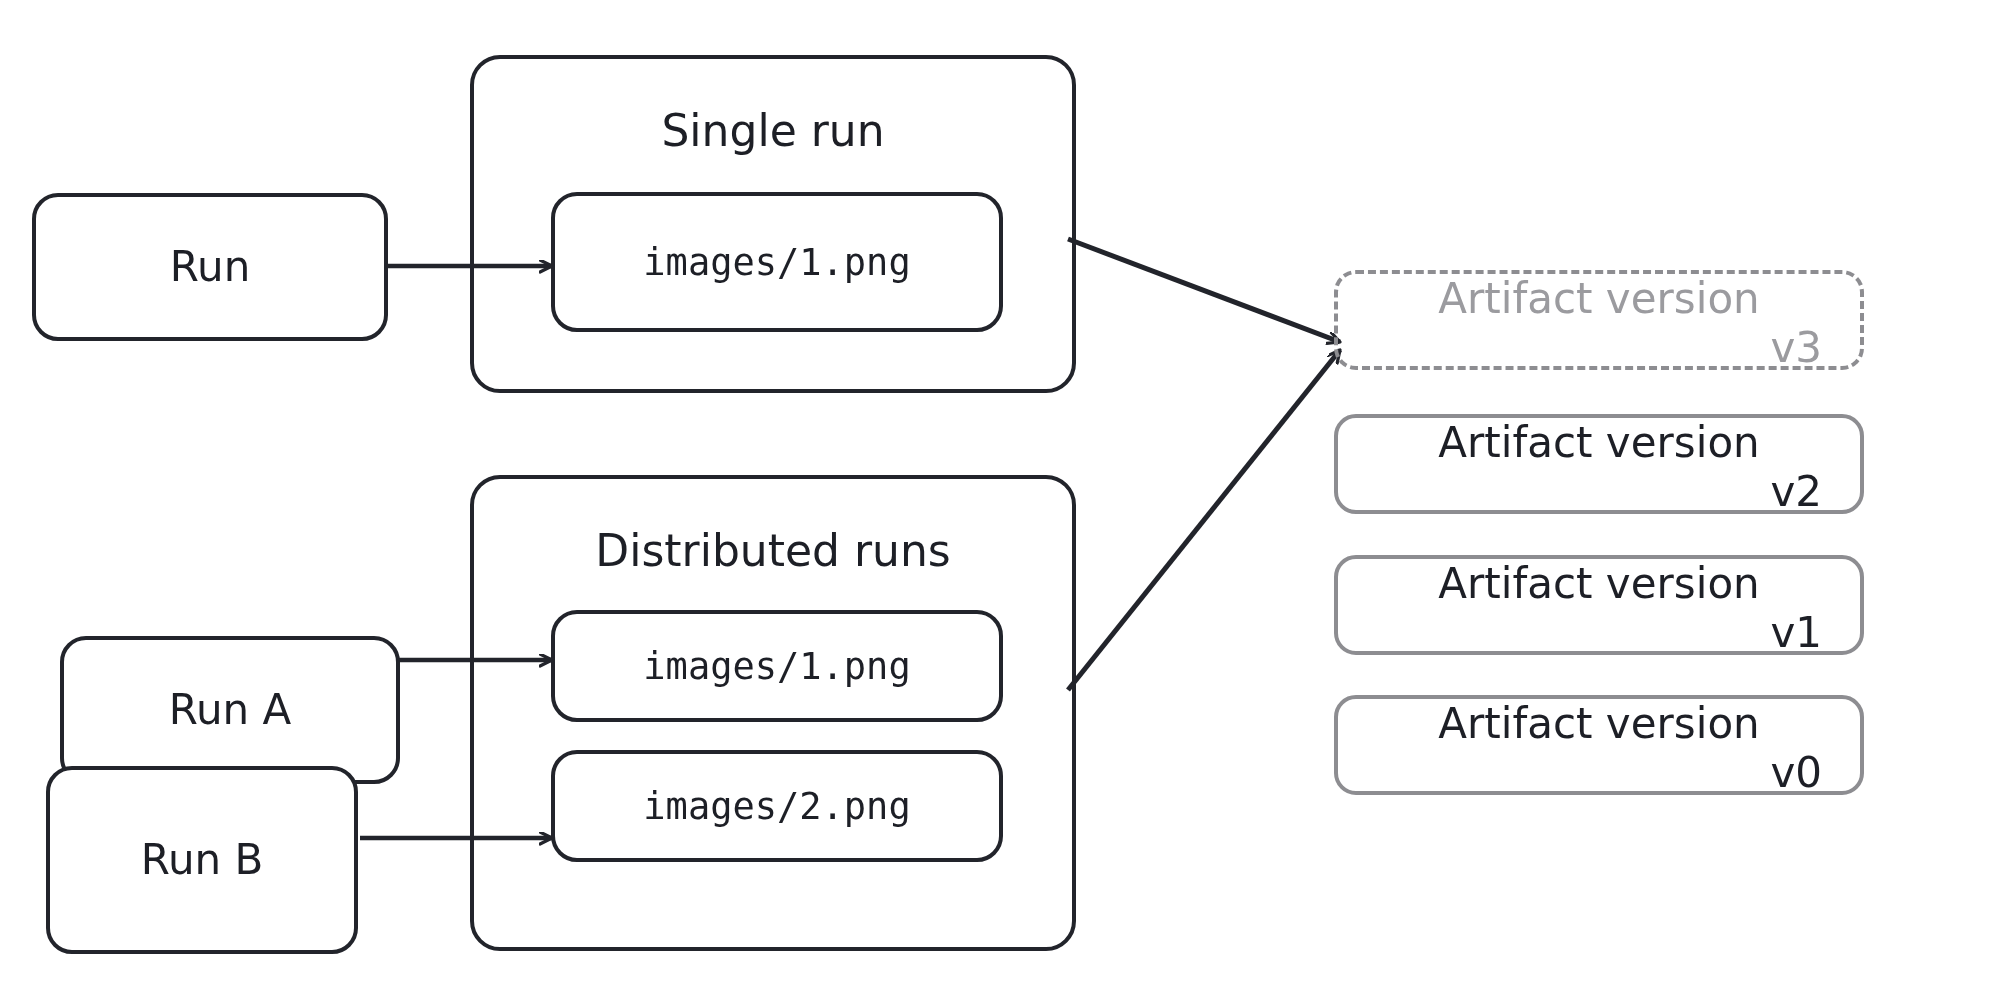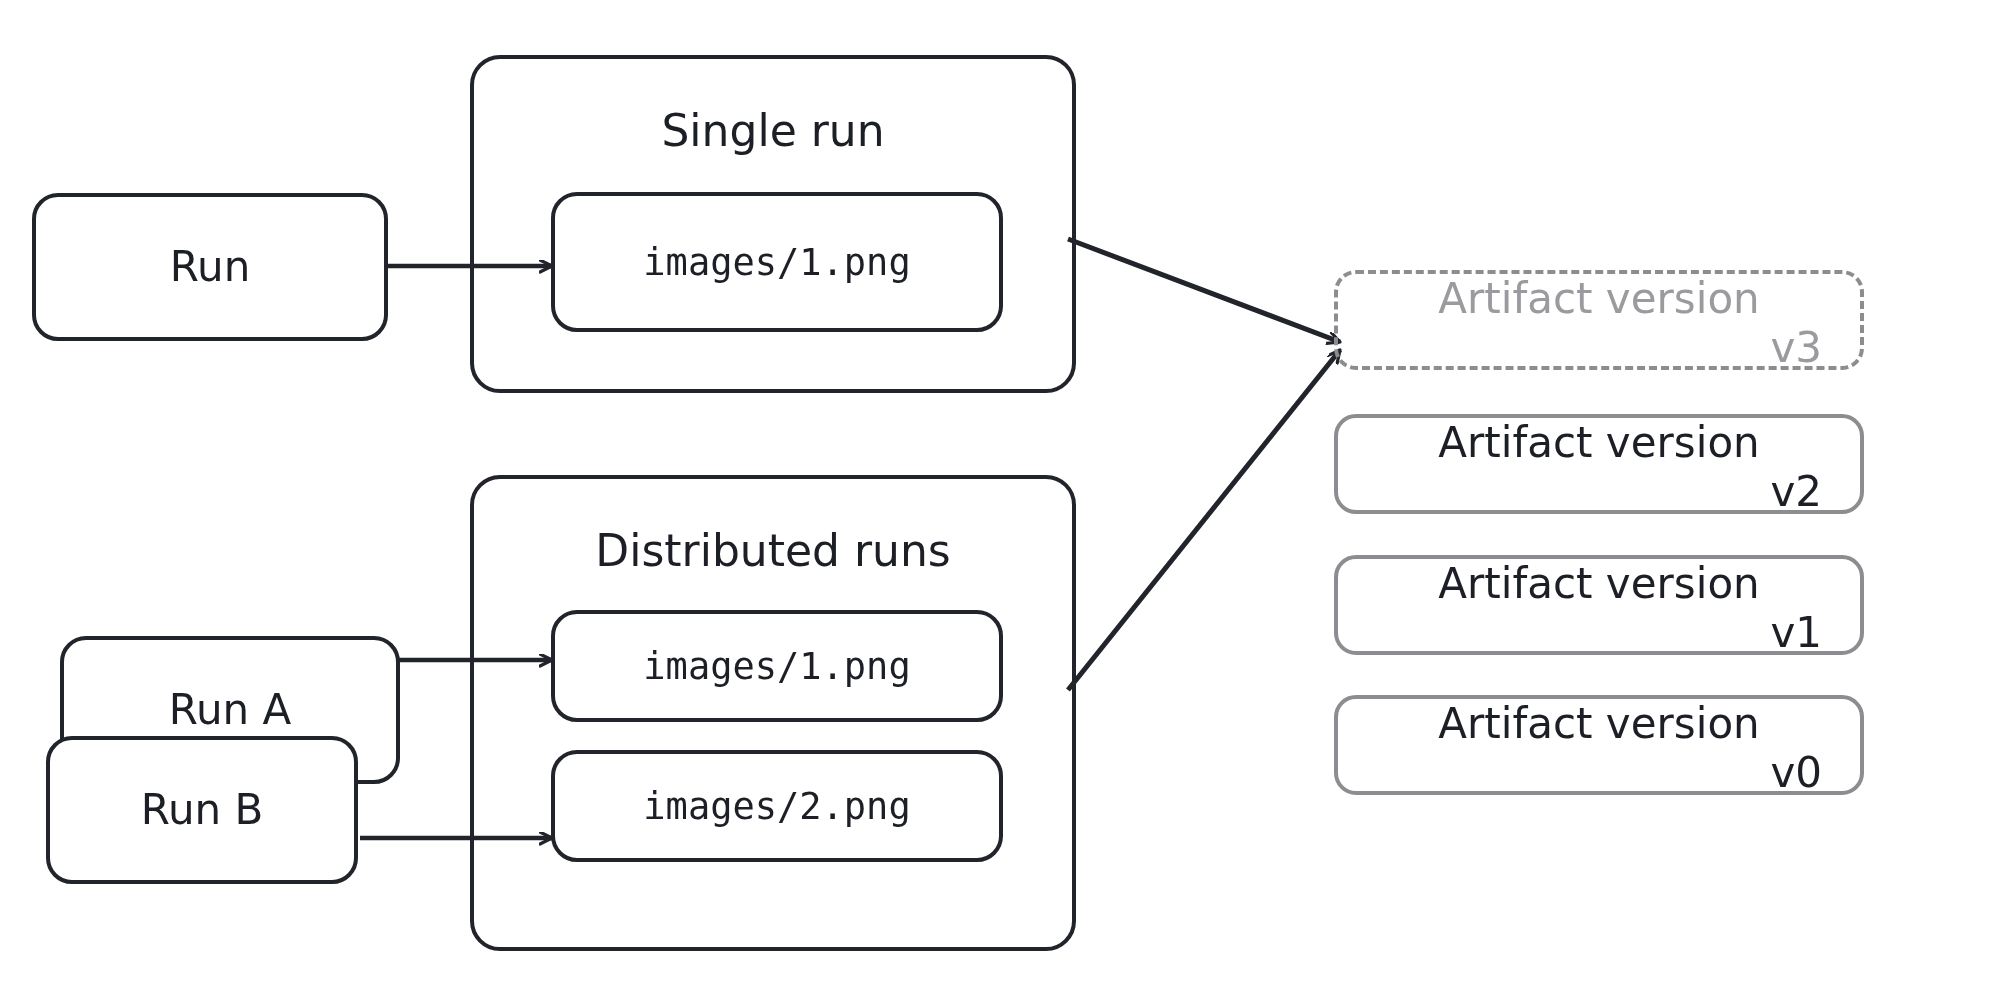--- a/index.html
+++ b/index.html
@@ -102,21 +102,21 @@
   <div class="group-box" style="position:absolute;left:470px;top:55px;width:598px;height:330px;">
     <div class="group-title" style="top:46px;">Single run</div>
   </div>
   <div class="node dark-box" style="left:551px;top:192px;width:452px;height:140px;border-width:4px;">
     <span class="label-mono">images/1.png</span>
   </div>
 
   <div class="node dark-box" style="left:60px;top:588px;width:340px;height:148px;margin-top:48px;">
     <span class="label-sans">Run A</span>
   </div>
-  <div class="node dark-box" style="left:46px;top:736px;width:312px;height:148px;">
+  <div class="node dark-box" style="left:46px;top:766px;width:312px;height:188px;">
     <span class="label-sans">Run B</span>
   </div>
 
   <div class="group-box" style="position:absolute;left:470px;top:475px;width:598px;height:468px;">
     <div class="group-title" style="top:46px;">Distributed runs</div>
   </div>
   <div class="node dark-box" style="left:551px;top:610px;width:452px;height:112px;">
     <span class="label-mono">images/1.png</span>
   </div>
   <div class="node dark-box" style="left:551px;top:750px;width:452px;height:112px;">

